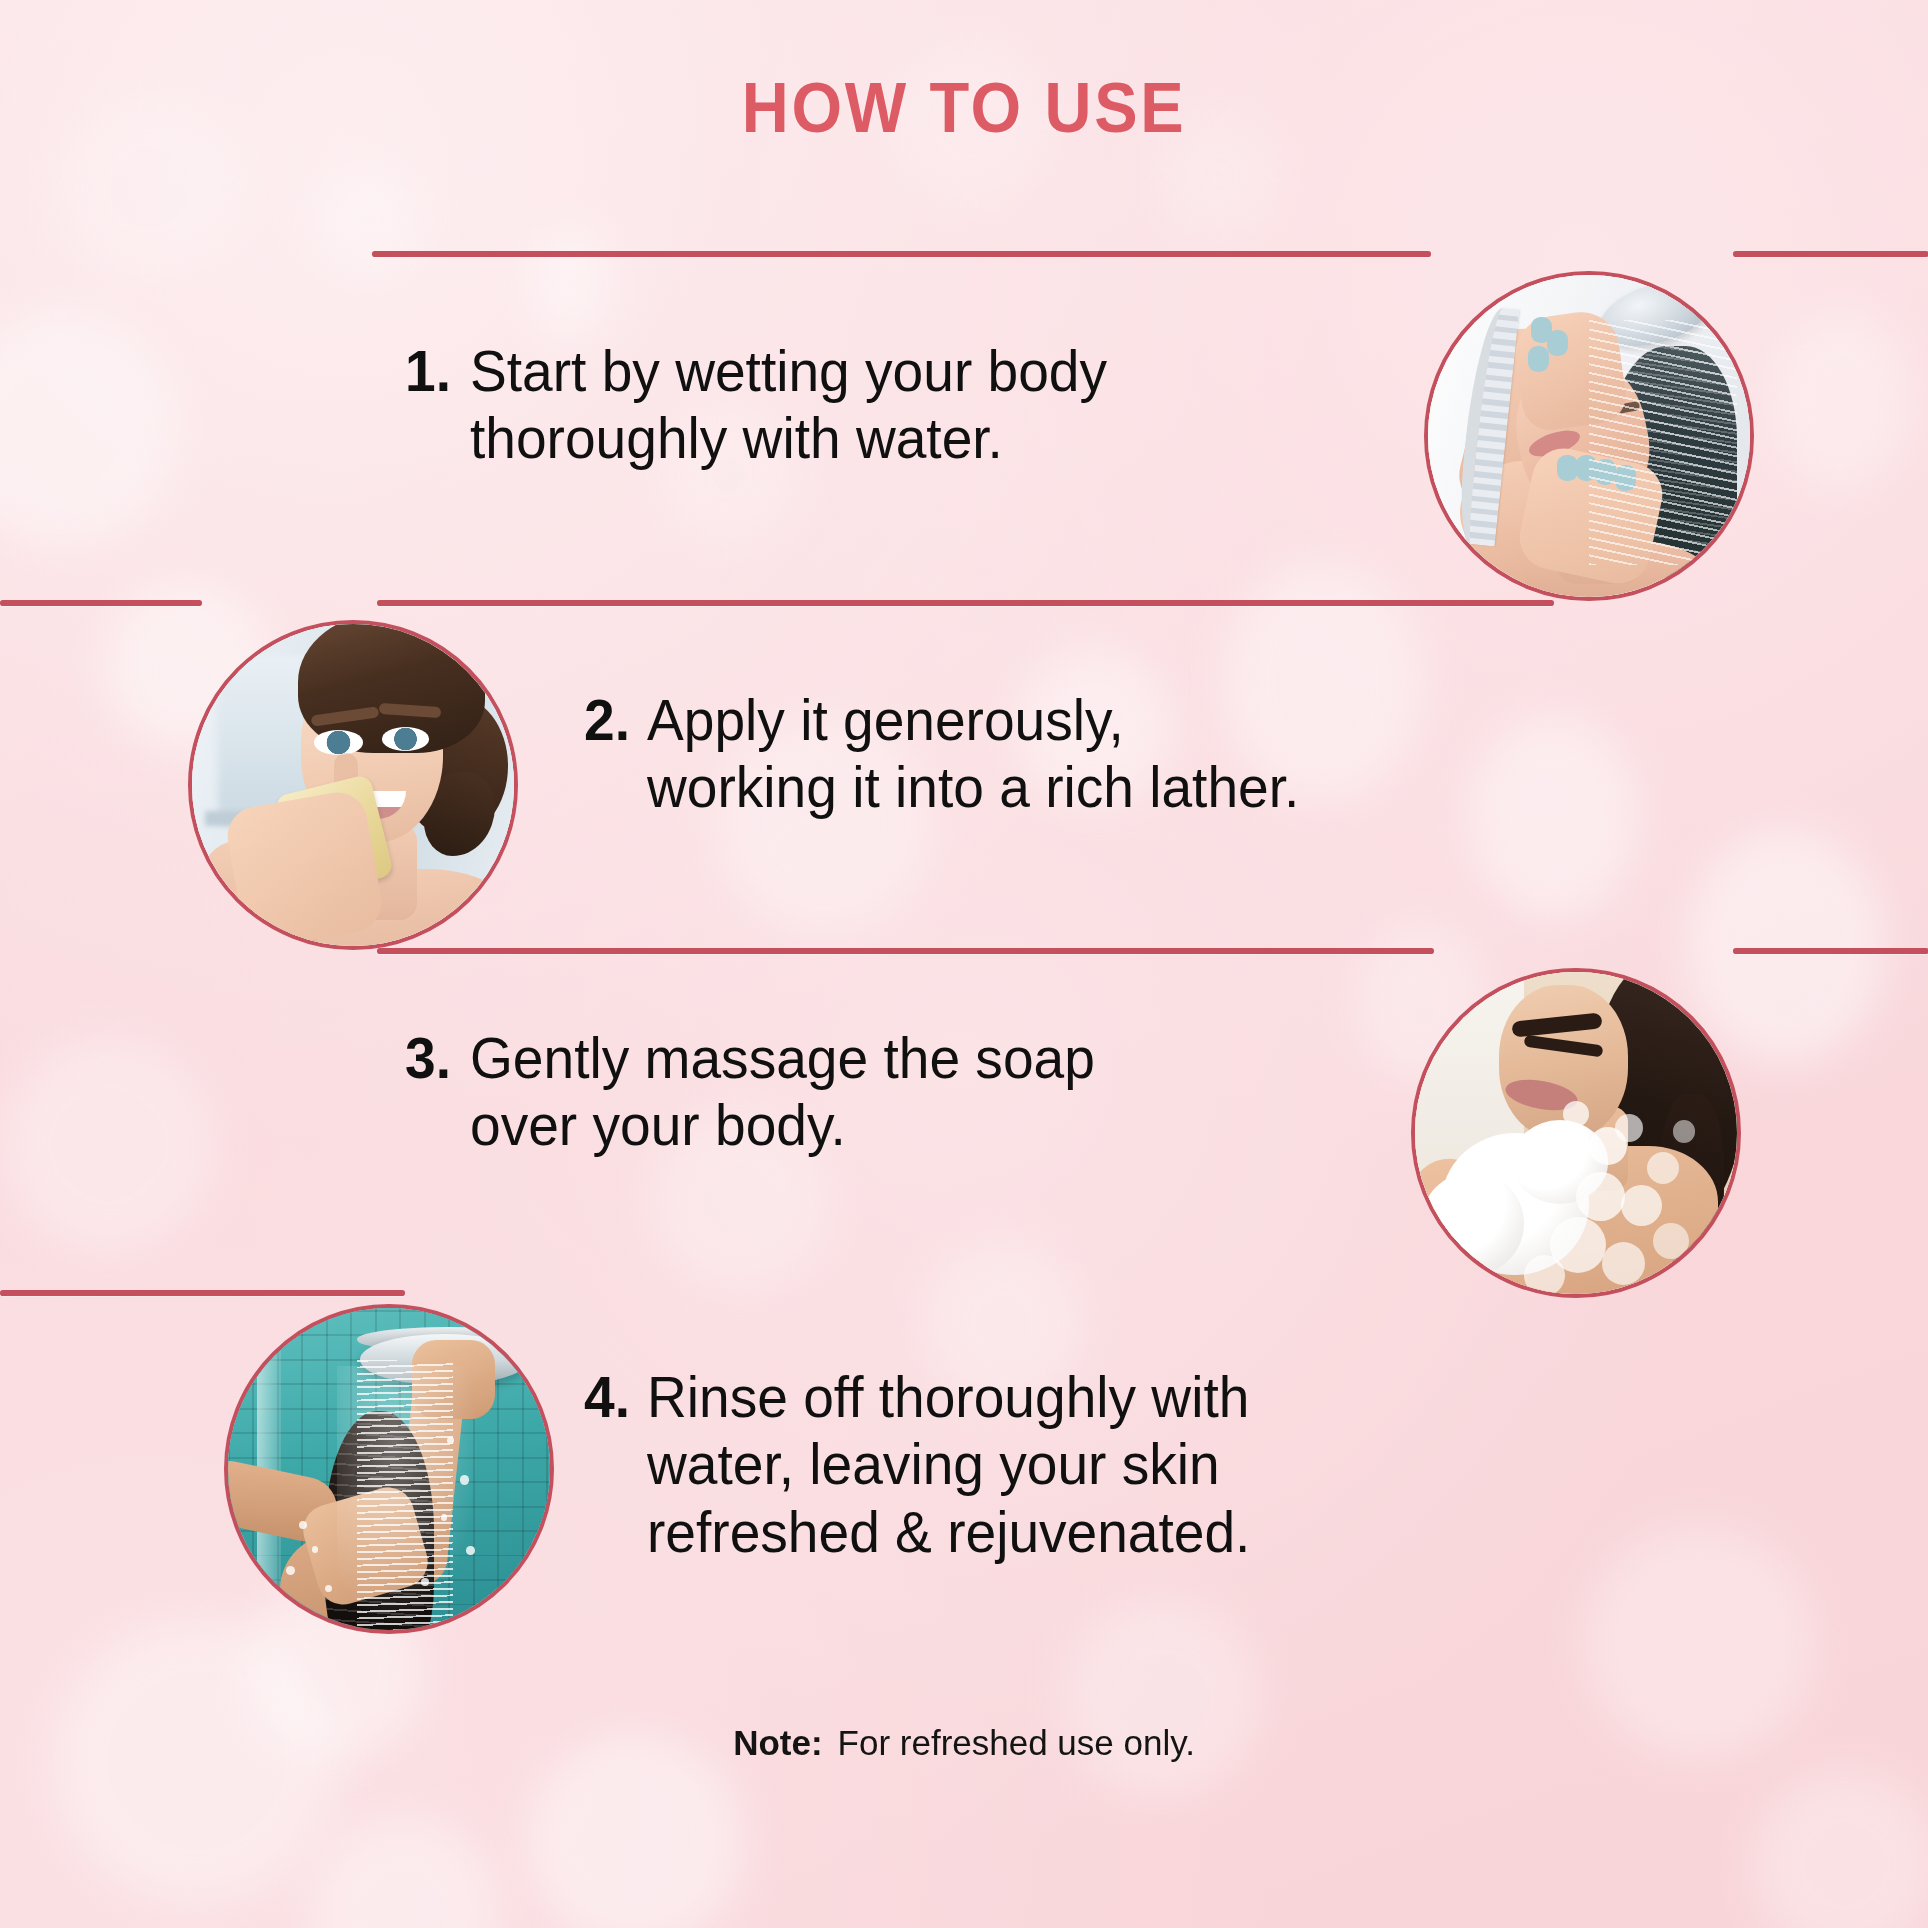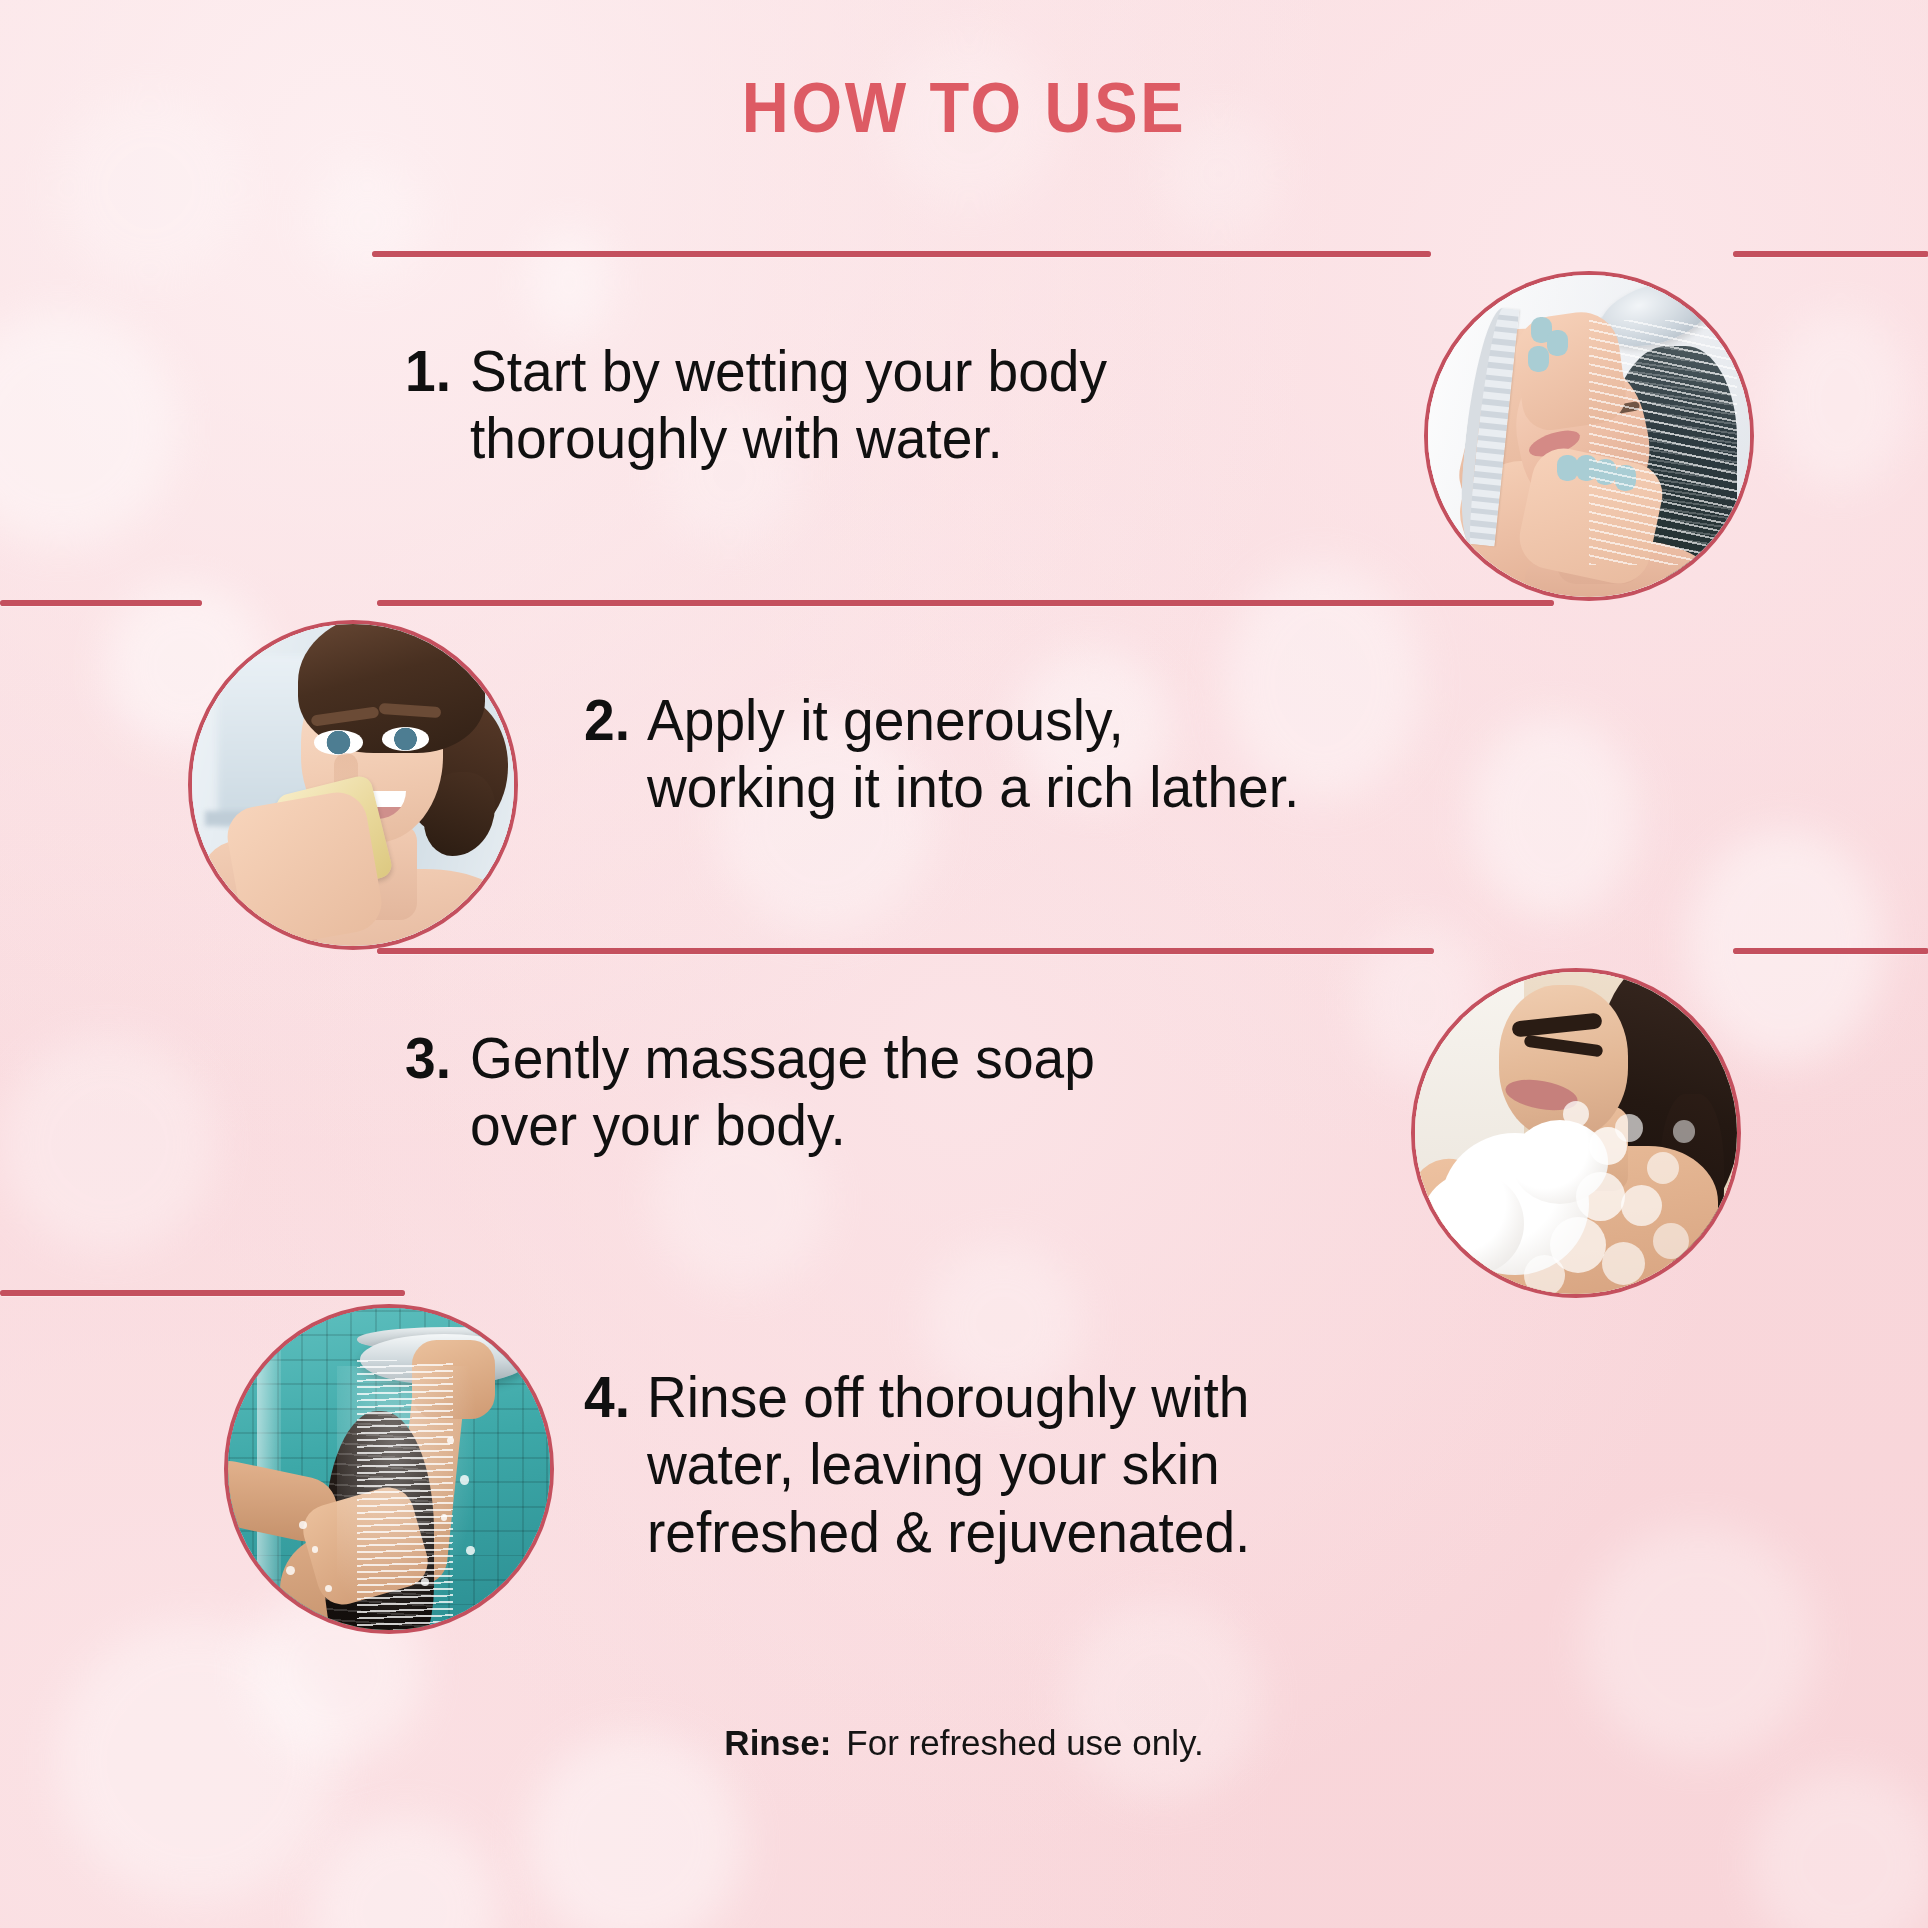--- a/index.html
+++ b/index.html
@@ -385,17 +385,17 @@
     </div>
   </div>
   <div class="step" style="left:584px;top:1363px;width:1055px;">
     <div class="num">4.</div>
     <div class="txt">Rinse off thoroughly with
 water, leaving your skin
 refreshed &amp; rejuvenated.</div>
   </div>
 
   <div class="note" style="top:1723px;">
-    <b>Rinse:</b><span class="sp"></span><span>For refreshed use only.</span>
+    <b>Note:</b><span class="sp"></span><span>For refreshed use only.</span>
   </div>
 
 </div>
 
 
 </body></html>

